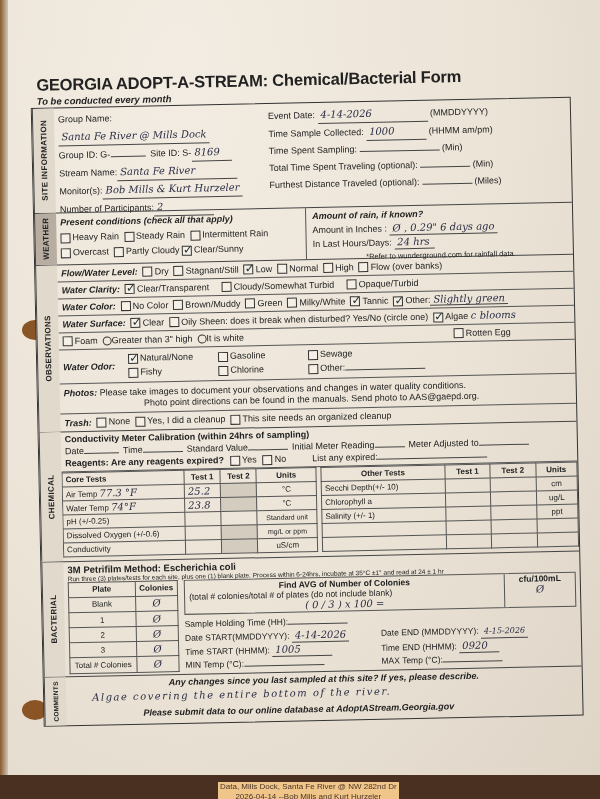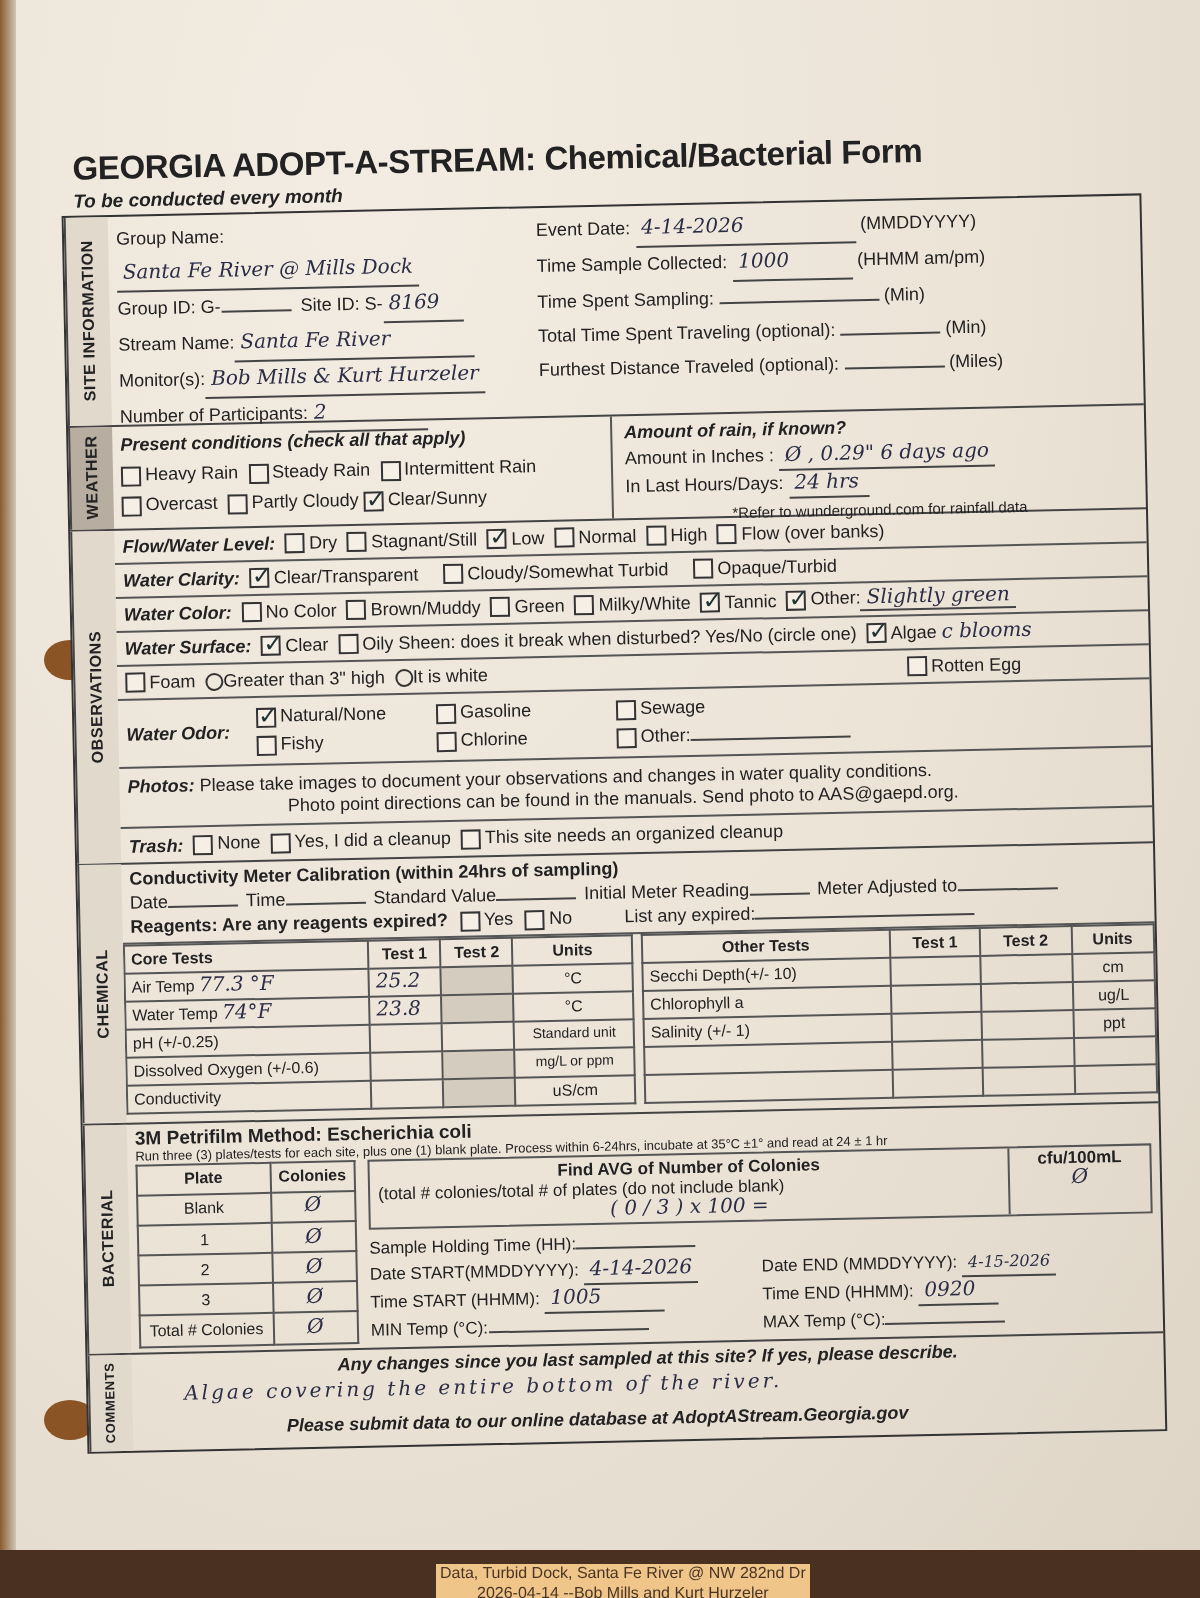--- a/index.html
+++ b/index.html
@@ -356,15 +356,15 @@
         <div style="font-weight:bold; font-style:italic; text-align:center; font-size:9px">Any changes since you last sampled at this site? If yes, please describe.</div>
         <div class="hw" style="margin-top:3px; letter-spacing:1.5px; padding-left:20px">Algae covering the entire bottom of the river.</div>
       </div>
     </div>
   </div>
 
   <div class="foot">Please submit data to our online database at AdoptAStream.Georgia.gov</div>
 </div>
 
 <div class="caption">
-  <div>Data, Turbid Dock, Santa Fe River @ NW 282nd Dr</div>
+  <div>Data, Mills Dock, Santa Fe River @ NW 282nd Dr</div>
   <div>2026-04-14 --Bob Mills and Kurt Hurzeler</div>
 </div>
 
 </body></html>

